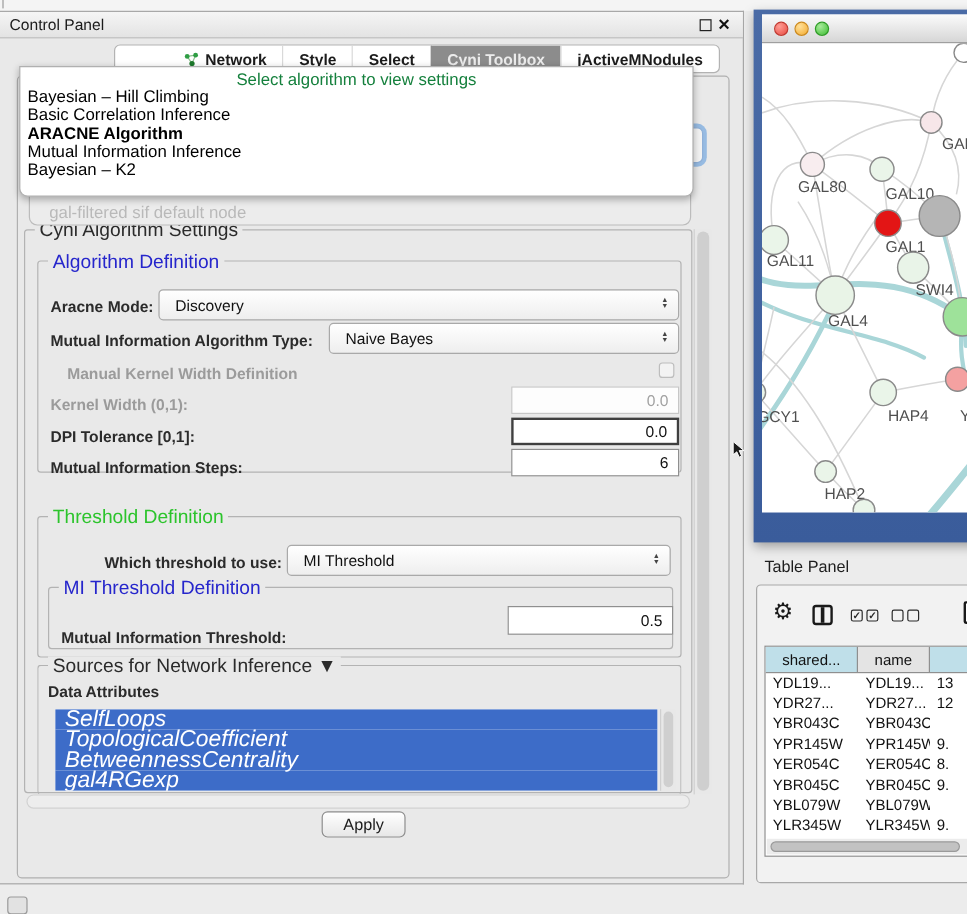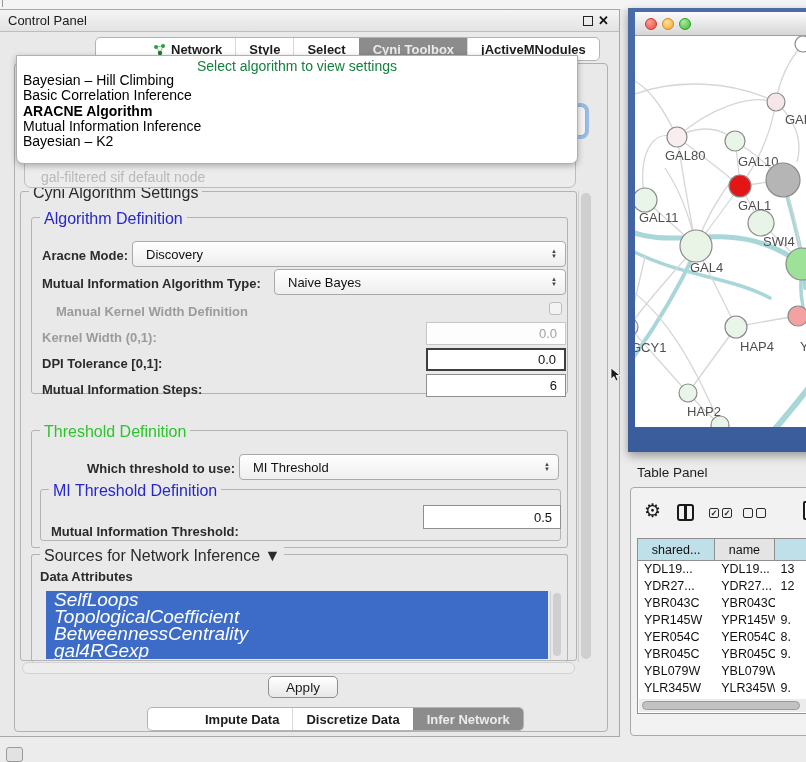--- a/index.html
+++ b/index.html
@@ -299,25 +299,20 @@
   </div>
 
   <div class="vscroll" style="left:578px; top:181px; width:15px; height:471px;">
     <div class="thumb" style="height:466px;"></div>
   </div>
 
   <div class="hscroll-light" style="left:22px; top:652px; width:553px; height:12px;"></div>
 
   <button class="btn" style="left:268px; top:666px; width:70px; height:22px;">Apply</button>
 
-  <div class="pill" style="left:147px; top:697px;" id="bottom-tabbar">
-      <span class="tab">Impute Data</span>
-      <span class="tab">Discretize Data</span>
-      <span class="tab selected">Infer Network</span>
-    </div>
 </div>
 
 <div class="dd-popup">
   <div class="dd-placeholder">Select algorithm to view settings</div>
   <div id="dd-items">
       <div class="dd-item">Bayesian – Hill Climbing</div>
       <div class="dd-item">Basic Correlation Inference</div>
       <div class="dd-item selected">ARACNE Algorithm</div>
       <div class="dd-item">Mutual Information Inference</div>
       <div class="dd-item">Bayesian – K2</div>

